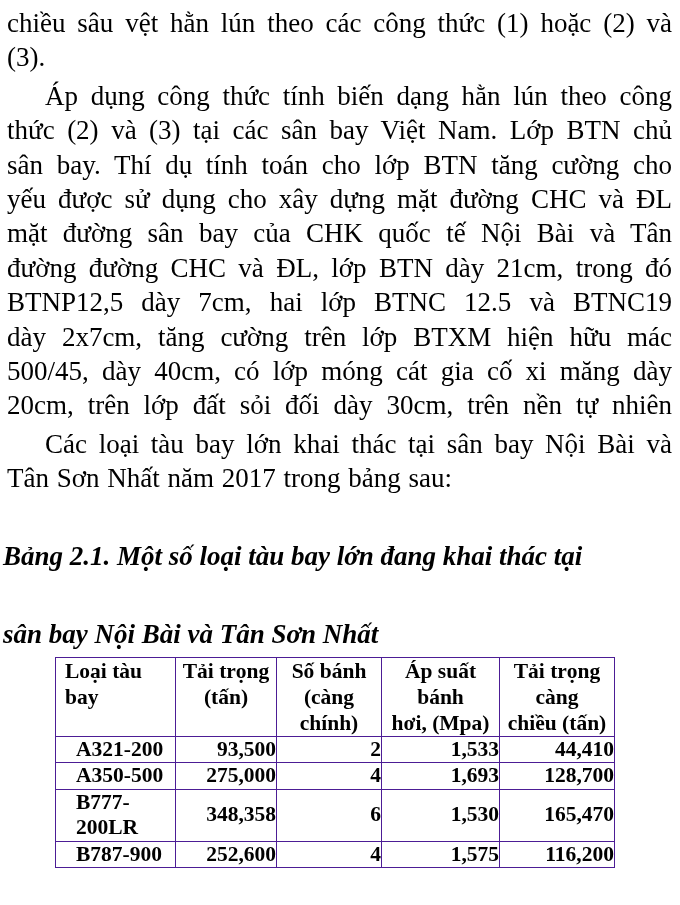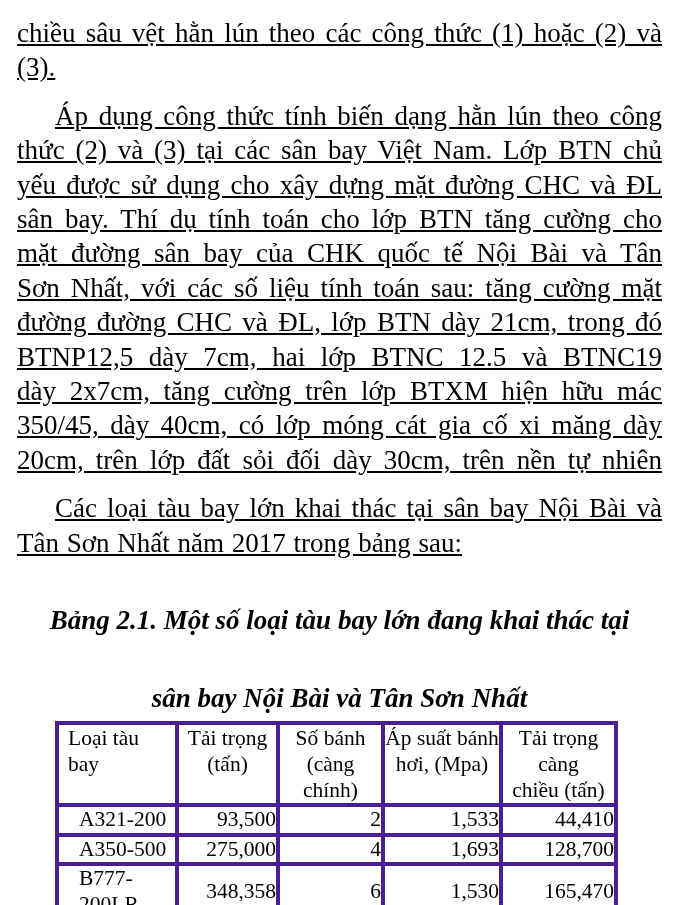--- a/index.html
+++ b/index.html
@@ -11,54 +11,54 @@
     width: 680px;
     height: 905px;
     overflow: hidden;
     font-family: "Liberation Serif", "DejaVu Serif", serif;
     color: #000000;
   }
   .page {
     padding: 2px 4px 0 3px;
   }
   
-  .para { margin: 14px; text-decoration: underline; }
+  .para { margin: 4px; }
   .para .line {
     font-size: 27px;
     line-height: 34.4px;
     text-align: justify;
     text-align-last: justify;
     white-space: normal;
     word-spacing: 1px;
   }
   .para .line.first-indent { text-indent: 38px; }
   .para .line.last-line { text-align-last: left; }
 
   
   .caption { margin-top: 3px; }
   .caption .cap-line {
     font-size: 27px;
     line-height: 36px;
     font-weight: bold;
     font-style: italic;
-    text-align: center;
+    text-align: left;
     margin-top: 42px;
   }
 
   
   table.aircraft {
     border-collapse: collapse;
     margin: 5px 0 0 52px;
     table-layout: fixed;
     font-size: 21.5px;
   }
   table.aircraft th, table.aircraft td {
-    border: 4px solid #4c1d95;
+    border: 1px solid #4c1d95;
     padding: 0;
-    font-weight: normal;
+    font-weight: bold;
     overflow: hidden;
   }
   table.aircraft th {
     vertical-align: top;
     text-align: center;
   }
   table.aircraft th .hline {
     line-height: 26px;
   }
   table.aircraft th.h-first { text-align: left; }
@@ -83,28 +83,27 @@
 
 <div class="page">
   <div id="body-text">
       <div class="para">
         <div class="line">chiều sâu vệt hằn lún theo các công thức (1) hoặc (2) và</div>
         <div class="line last-line">(3).</div>
       </div>
       <div class="para">
         <div class="line first-indent">Áp dụng công thức tính biến dạng hằn lún theo công</div>
         <div class="line">thức (2) và (3) tại các sân bay Việt Nam. Lớp BTN chủ</div>
+        <div class="line">sân bay. Thí dụ tính toán cho lớp BTN tăng cường cho</div>
         <div class="line">yếu được sử dụng cho xây dựng mặt đường CHC và ĐL</div>
-        <div class="line">sân bay. Thí dụ tính toán cho lớp BTN tăng cường cho</div>
         <div class="line">mặt đường sân bay của CHK quốc tế Nội Bài và Tân</div>
-        <div class="line">Sơn Nhất, với các số liệu tính toán sau: tăng cường mặt</div>
         <div class="line">đường đường CHC và ĐL, lớp BTN dày 21cm, trong đó</div>
         <div class="line">BTNP12,5 dày 7cm, hai lớp BTNC 12.5 và BTNC19</div>
         <div class="line">dày 2x7cm, tăng cường trên lớp BTXM hiện hữu mác</div>
-        <div class="line">350/45, dày 40cm, có lớp móng cát gia cố xi măng dày</div>
+        <div class="line">500/45, dày 40cm, có lớp móng cát gia cố xi măng dày</div>
         <div class="line">20cm, trên lớp đất sỏi đối dày 30cm, trên nền tự nhiên</div>
       </div>
       <div class="para">
         <div class="line first-indent">Các loại tàu bay lớn khai thác tại sân bay Nội Bài và</div>
         <div class="line last-line">Tân Sơn Nhất năm 2017 trong bảng sau:</div>
       </div>
     </div>
   <div class="caption" id="table-caption">
       <div class="cap-line">Bảng 2.1. Một số loại tàu bay lớn đang khai thác tại</div>
       <div class="cap-line">sân bay Nội Bài và Tân Sơn Nhất</div>

